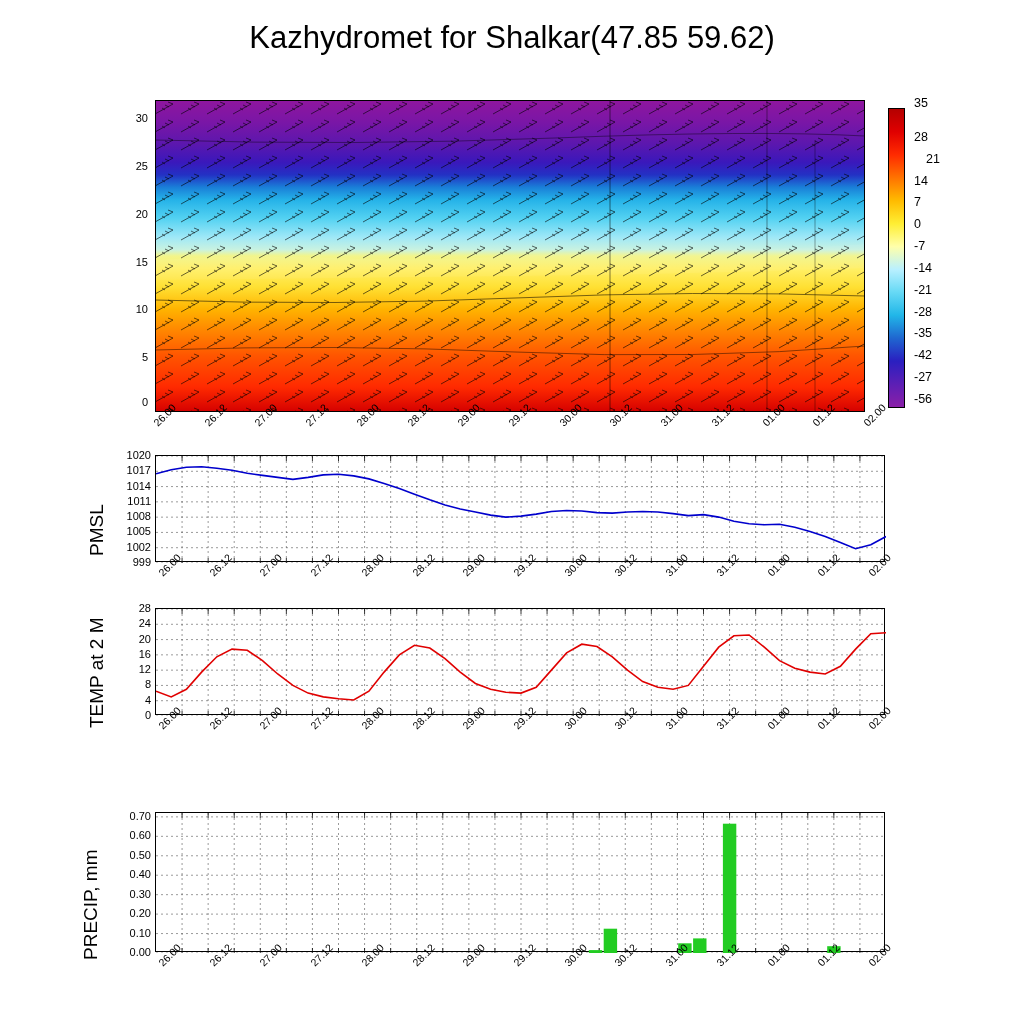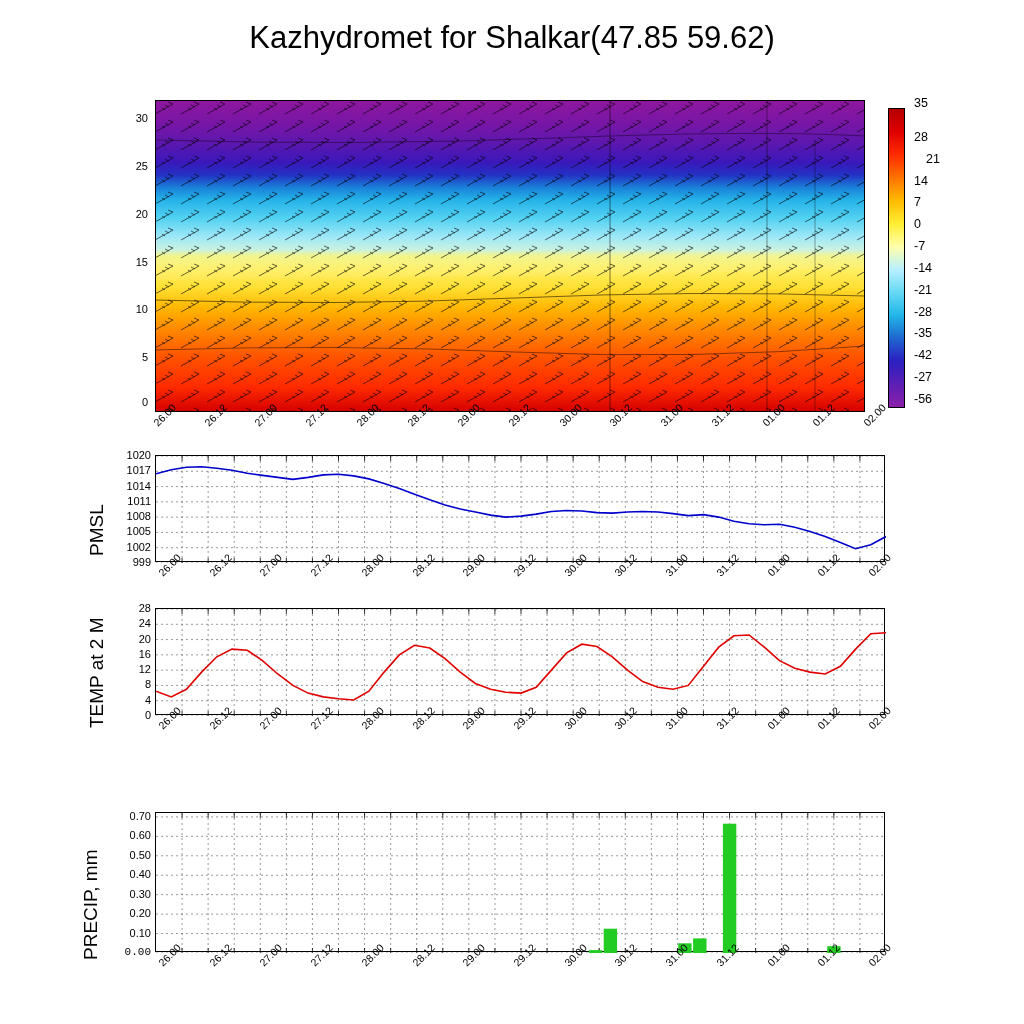--- a/index.html
+++ b/index.html
@@ -512,21 +512,21 @@
       <line class="gridline" x1="0" y1="3.8888888888888857" x2="730" y2="3.8888888888888857"></line>
       <rect x="432.8" y="137.1" width="13.4" height="2.9" fill="#22cc22"></rect>
       <rect x="447.7" y="115.7" width="13.4" height="24.3" fill="#22cc22"></rect>
       <rect x="522.2" y="130.3" width="13.4" height="9.7" fill="#22cc22"></rect>
       <rect x="537.1" y="125.4" width="13.4" height="14.6" fill="#22cc22"></rect>
       <rect x="566.9" y="10.7" width="13.4" height="129.3" fill="#22cc22"></rect>
       <rect x="671.2" y="133.2" width="13.4" height="6.8" fill="#22cc22"></rect>
     </svg>
 </div>
 <div id="yaxis4">
-    <div class="ylab ylab-small" style="top: 946px; left: 113px; width: 38px; font-family: Liberation Mono, monospace;">0.00</div>
+    <div class="ylab ylab-small" style="top: 946px; left: 113px; width: 38px;">0.00</div>
     <div class="ylab ylab-small" style="top: 926.556px; left: 113px; width: 38px;">0.10</div>
     <div class="ylab ylab-small" style="top: 907.111px; left: 113px; width: 38px;">0.20</div>
     <div class="ylab ylab-small" style="top: 887.667px; left: 113px; width: 38px;">0.30</div>
     <div class="ylab ylab-small" style="top: 868.222px; left: 113px; width: 38px;">0.40</div>
     <div class="ylab ylab-small" style="top: 848.778px; left: 113px; width: 38px;">0.50</div>
     <div class="ylab ylab-small" style="top: 829.333px; left: 113px; width: 38px;">0.60</div>
     <div class="ylab ylab-small" style="top: 809.889px; left: 113px; width: 38px;">0.70</div>
   </div>
 <div id="xaxis4">
     <div class="xlab" style="left: 156px; top: 960px;">26.00</div>

